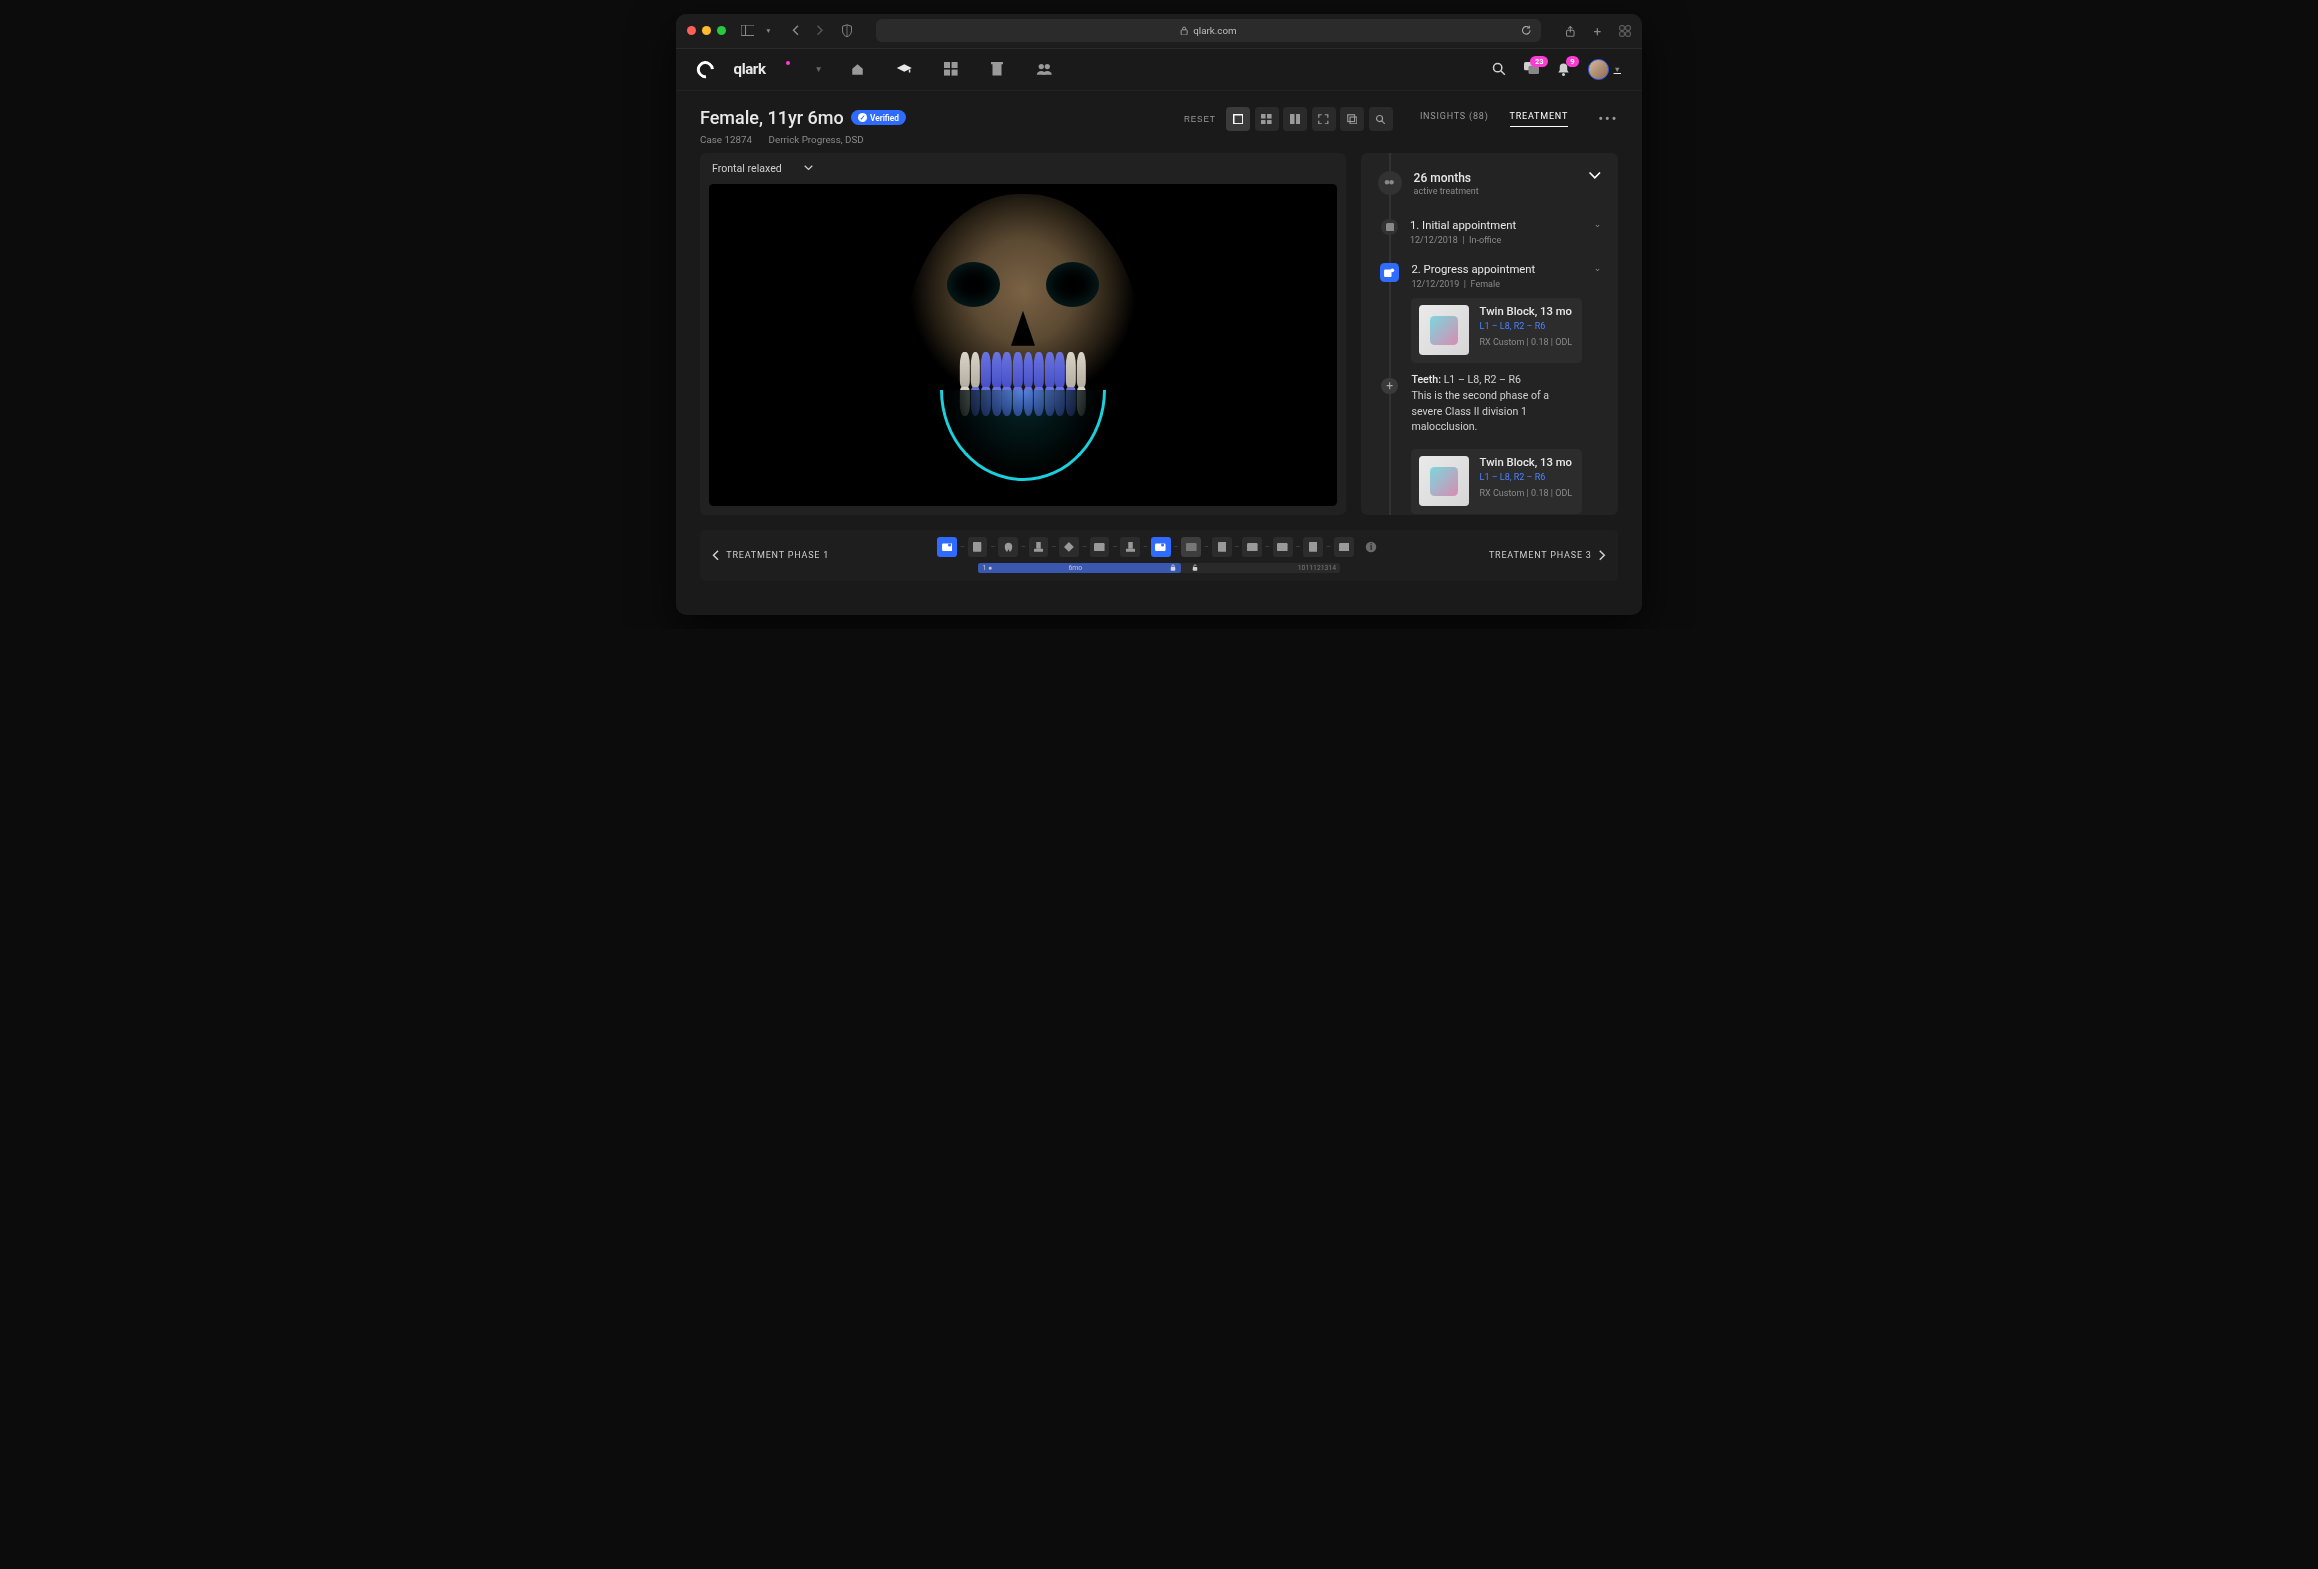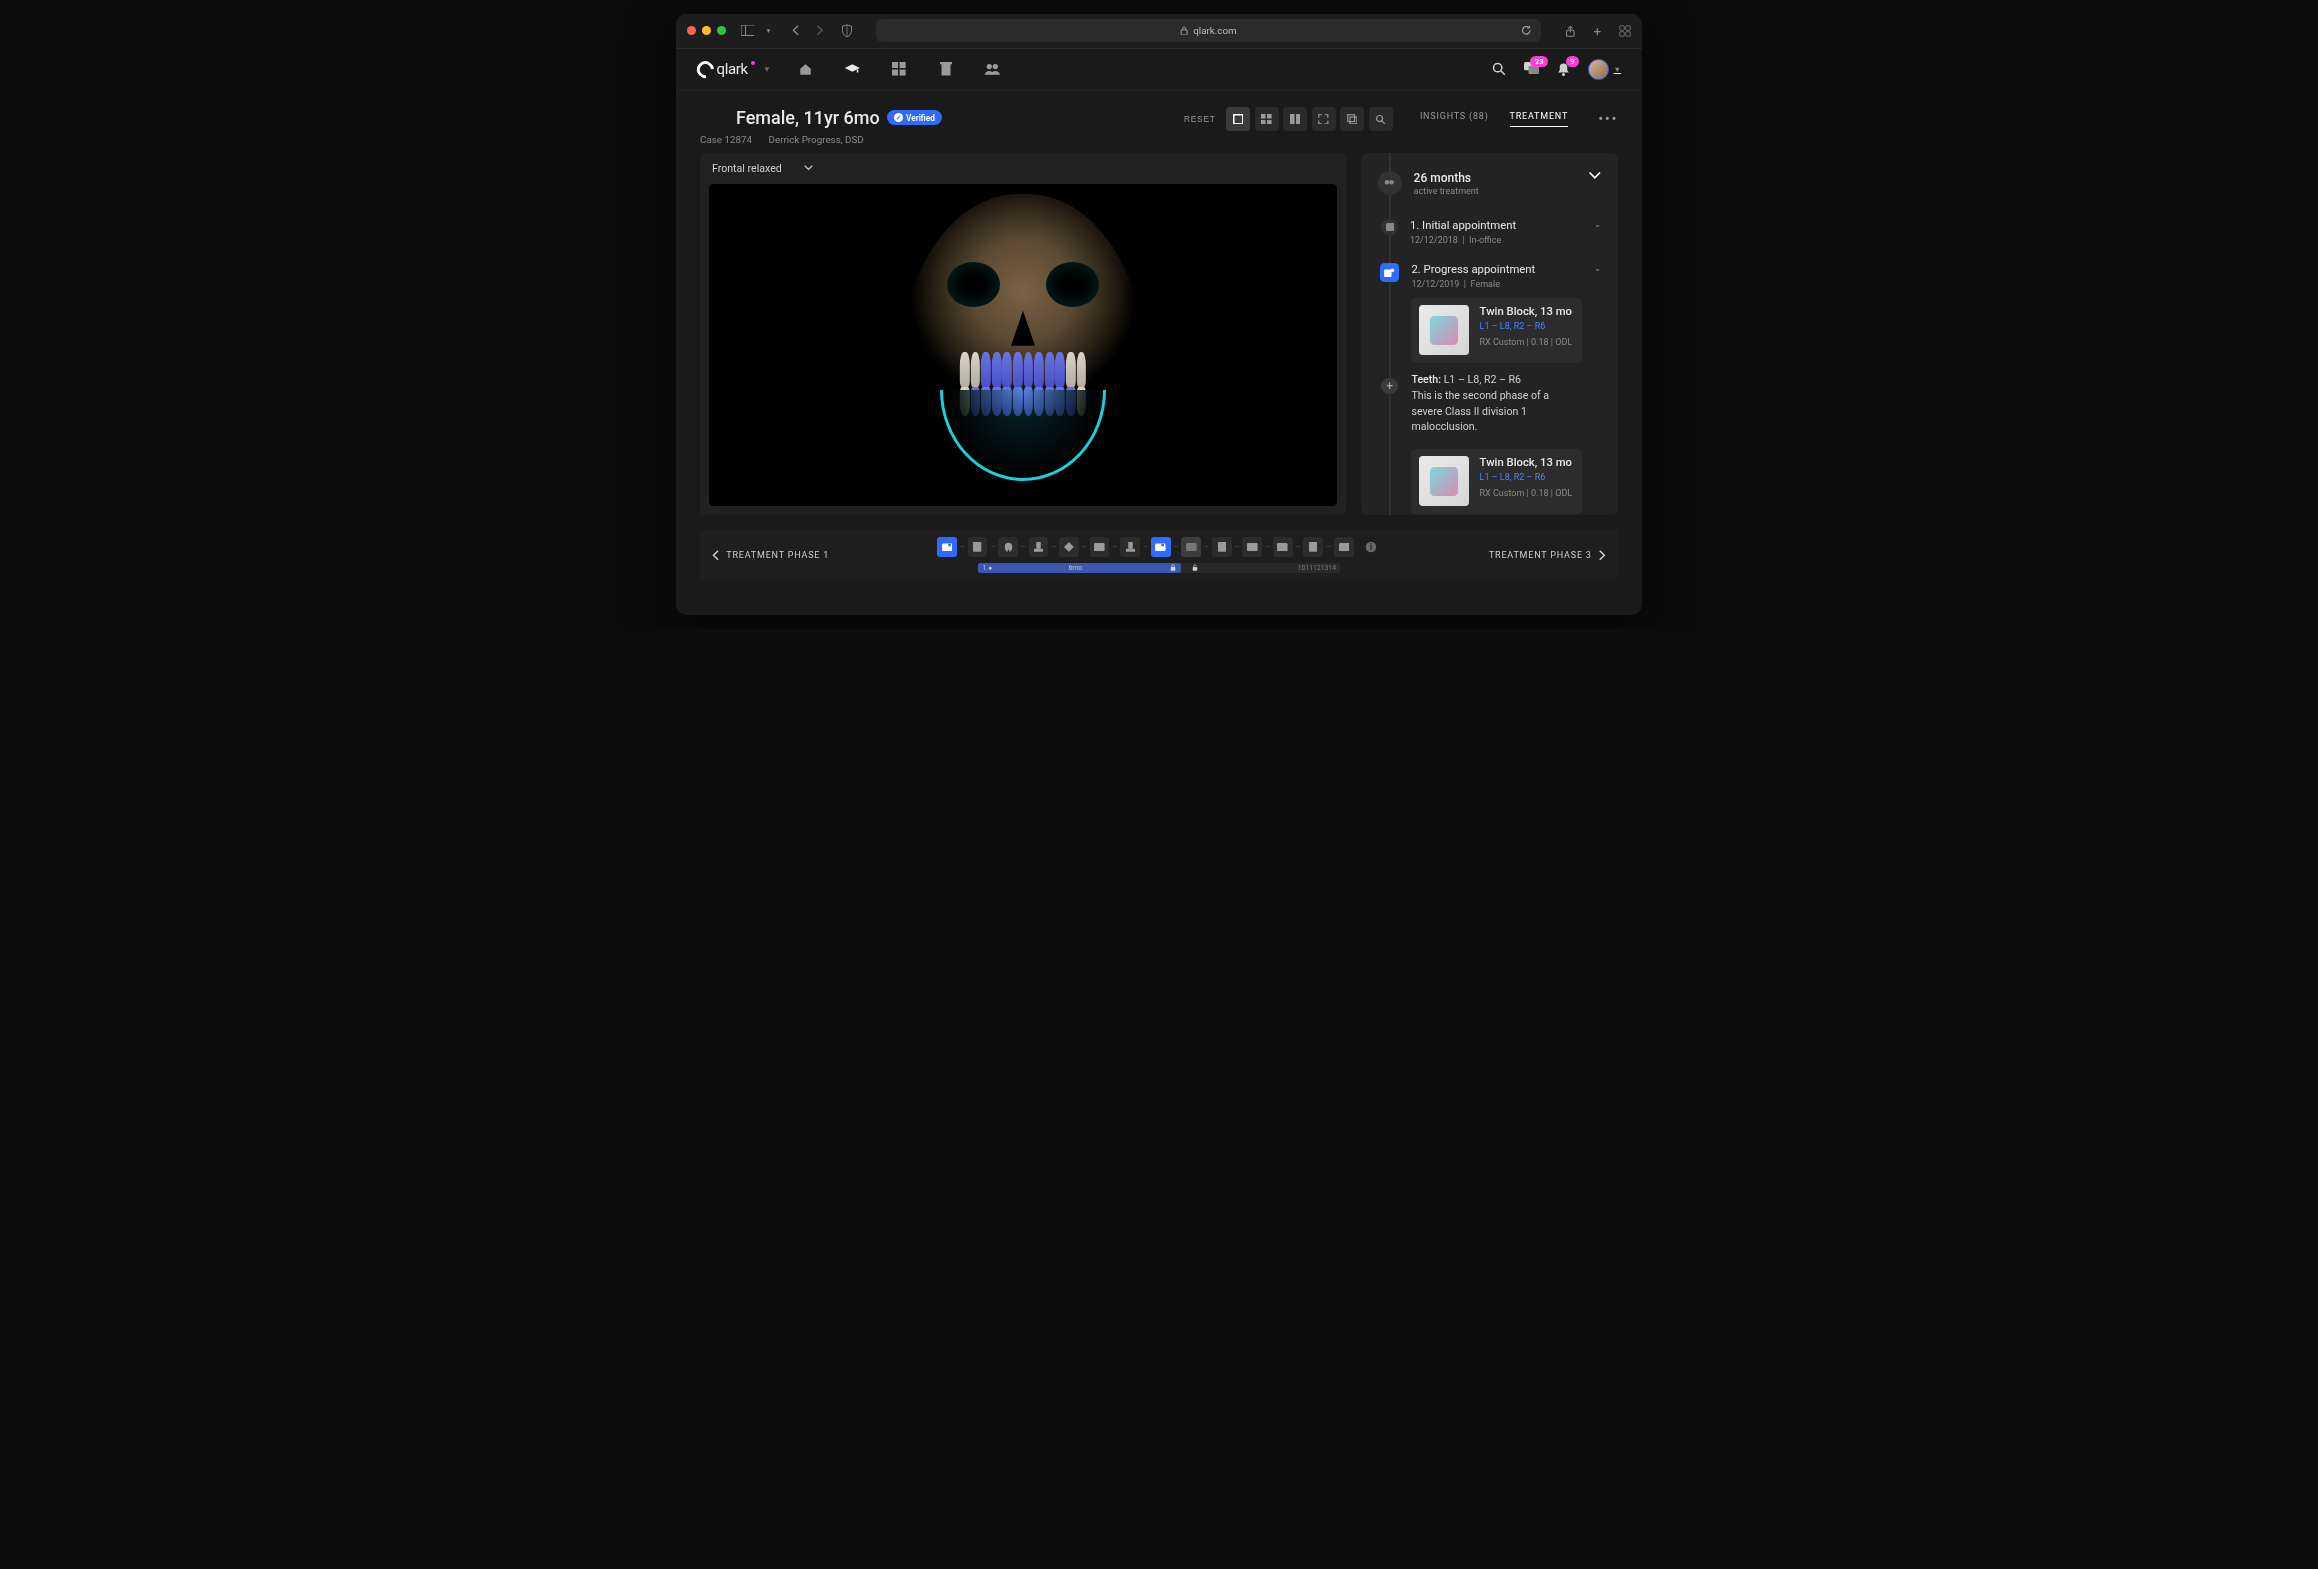--- a/index.html
+++ b/index.html
@@ -38,36 +38,36 @@
     display:flex; align-items:center; justify-content:center; gap:4.5px;
     color:#bdbdbd; font-size:9.8px; margin:5px 15px; position:relative;
   }
   .url .reload{position:absolute; right:7.5px;}
   .chrome .right{display:flex; gap:13.6px; align-items:center;}
   
   .appbar {
     height:42px; display:flex; align-items:center; padding:0 21px;
     gap:27px; background:#1a1a1b; border-bottom:0.8px solid #222;
   }
-  .logo { display:flex; align-items:center; gap:3px; font-weight:400; font-size:15px; letter-spacing:-0.4px;}
+  .logo { display:flex; align-items:center; gap:20px; font-weight:700; font-size:15px; letter-spacing:-0.4px;}
   .logo .pink{width:4.5px;height:4.5px;background:#ff3bd4;border-radius:50%;position:relative;top:-6px;}
   .logo-mark{width:16.6px;height:16.6px;border:3px solid #fff;border-radius:50%;border-right-color:transparent;transform:rotate(40deg);display:inline-block;}
   .logo-caret{color:#666;font-size:8.3px;margin-left:4.5px;}
   .appnav{display:flex; gap:30px; color:#9a9a9a;}
   .appnav .ic{width:16.6px;height:16.6px;display:flex;align-items:center;justify-content:center;cursor:pointer;}
   .spacer{flex:1;}
   .appbar-right{display:flex;align-items:center;gap:18px;text-decoration:underline;}
   .badge-wrap{position:relative;}
   .badge{position:absolute;top:-6px;right:-9px;background:#ff3bd4;color:#fff;font-size:7.5px;font-weight:700;padding:0.8px 4.5px;border-radius:6.8px;}
   .avatar{width:21px;height:21px;border-radius:50%;background:linear-gradient(135deg,#d9b89a,#8a6a52);border:1.5px solid #3a64ff;}
   
   .page-head{padding:16.6px 24px 7.5px; display:flex; align-items:flex-start; gap:15px;}
   .ph-left{}
   .ph-title{display:flex;align-items:center;gap:7.5px;}
-  .ph-title h1{font-size:18px;font-weight:500;margin-left:36px;}
+  .ph-title h1{font-size:18px;font-weight:500;}
   .chip{background:#2f6bff;color:#fff;font-size:8.3px;font-weight:600;padding:2.3px 6.8px;border-radius:9px;display:flex;align-items:center;gap:3px;}
   .chip .check{width:9px;height:9px;background:#fff;border-radius:50%;display:inline-flex;align-items:center;justify-content:center;color:#2f6bff;font-size:6.8px;font-weight:900;}
   .ph-sub{color:#8a8a8a;font-size:9.8px;margin-top:6px;display:flex;gap:16.6px;}
   .ph-center{margin-left:9px;display:flex;align-items:center;gap:10.6px;}
   .reset-btn{font-size:8.3px;letter-spacing:0.8px;color:#9a9a9a;background:none;border:none;cursor:pointer;}
   .vt-group{display:flex;gap:4.5px;}
   .vt{width:24px;height:24px;border-radius:3.8px;background:#2a2a2b;display:flex;align-items:center;justify-content:center;color:#9a9a9a;cursor:pointer;}
   .vt.active{background:#3b3b3c;color:#fff;}
   .tabs{display:flex;gap:21px;margin-left:16.6px;}
   .tab{font-size:9px;letter-spacing:0.8px;color:#9a9a9a;padding-bottom:4.5px;position:relative;cursor:pointer;}

